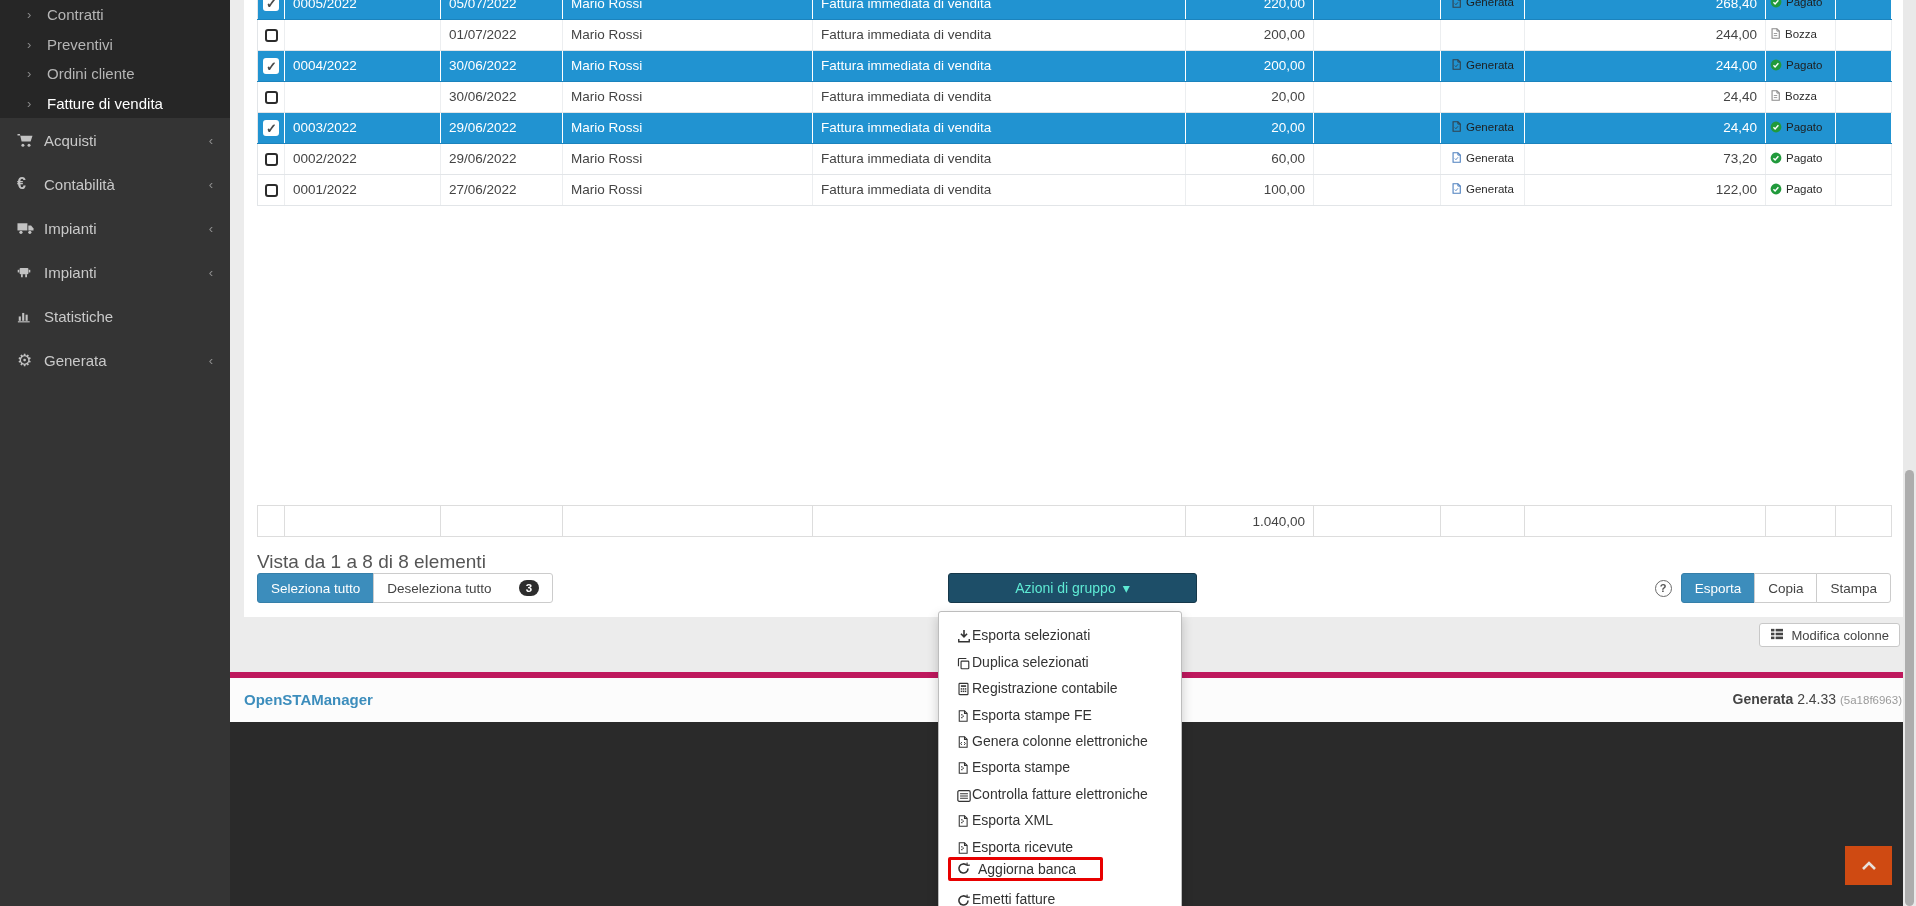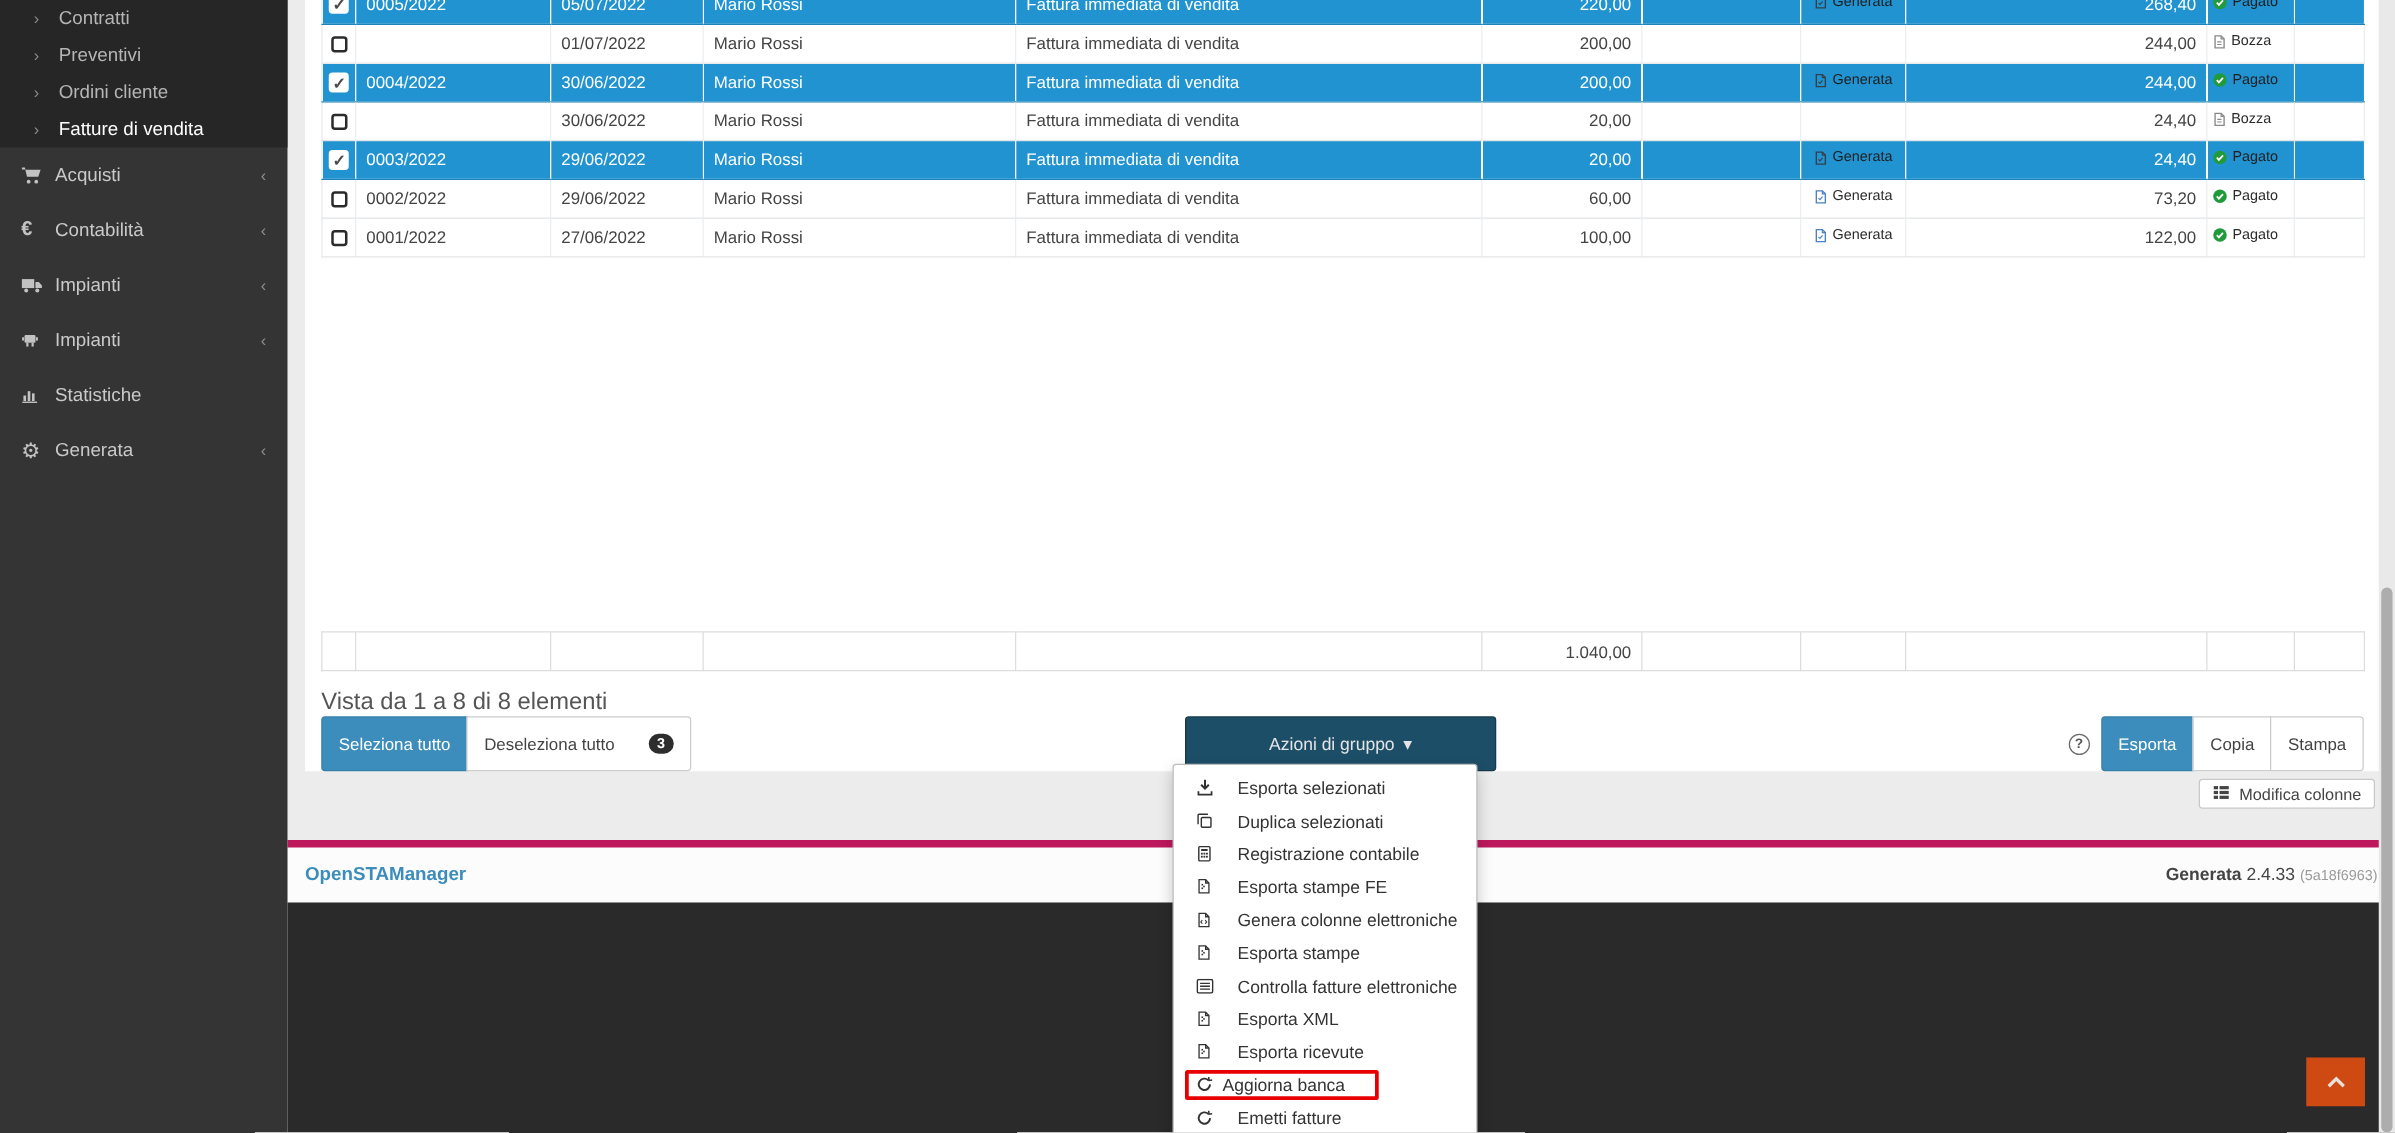--- a/index.html
+++ b/index.html
@@ -39,48 +39,48 @@
   tr.selected .ic-file-blue { color:#31414c; }
   .ic-file-gray { color:#8a8a8a; display:inline-flex; }
   .fe-cell { text-align:center; }
   .dot-check { width:12px; height:12px; flex:none; display:inline-flex; }
   
   .totals-wrap { position:absolute; left:13px; top:505px; }
   table.grid.totals td { height:31px; border:1px solid #dddddd; color:#444; }
   .table-info { position:absolute; left:13px; top:551px; font-size:19px; color:#555; }
   
   .controls { position:absolute; left:13px; right:13px; top:573px; height:33px; }
-  .btn { display:inline-flex; align-items:center; justify-content:center; height:44px; padding:4px 13px;
+  .btn { display:inline-flex; align-items:center; justify-content:center; height:20px; padding:14px 13px;
          font-size:13.5px; border:1px solid #cccccc; background:#fff; color:#444; cursor:pointer; }
   .btn-group { display:inline-flex; }
   .btn-group .btn + .btn { margin-left:-1px;gap:20px; }
   .btn-group .btn:first-child { border-radius:3px 0 0 3px; }
   .btn-group .btn:last-child { border-radius:0 3px 3px 0; }
   .btn-blue { background:#3c8dbc; border-color:#367fa9; color:#fff; }
   .count-badge { background:#2d2d2d; color:#fff; font-size:11.5px; font-weight:bold; border-radius:10px; padding:2px 7px; margin-left:7px; }
   .group-left { position:absolute; left:0; top:0; }
-  .btn-navy { position:absolute; left:691px; top:0; width:249px; background:#1d4e68; border:1px solid #16384a; color:#e5e5e5; border-radius:3px; font-size:14px; gap:7px; }
+  .btn-navy { position:absolute; left:691px; top:0; width:249px; background:#1d4e68; border:1px solid #16384a; color:#5eead4; border-radius:3px; font-size:14px; gap:7px; }
   .group-right { position:absolute; right:0; top:0; display:flex; align-items:center; gap:9px; }
   .help-circle { width:17px; height:17px; border:1.5px solid #6a6a6a; border-radius:50%; color:#555;
                  font-size:11px; font-weight:bold; display:flex; align-items:center; justify-content:center; cursor:pointer; }
   
   .edit-columns { position:absolute; top:623px; right:16px; height:24px; display:inline-flex; align-items:center; gap:7px;
                   background:#fff; border:1px solid #c8c8c8; border-radius:3px; padding:0 10px; font-size:13px; color:#444; cursor:pointer; }
   
   .footer { position:absolute; left:230px; right:0; top:672px; height:50px; background:#fcfcfc; border-top:6px solid #be185d; }
   .brand { position:absolute; left:14px; top:13px; color:#3c8dbc; font-weight:bold; font-size:15px; text-decoration:none; }
   .version { position:absolute; right:14px; top:13px; font-size:14px; color:#444; }
   .version .v-label { font-weight:bold; }
   .version .v-build { font-size:11.5px; color:#9a9a9a; }
   
   .dark-bottom { position:absolute; left:230px; top:722px; right:0; bottom:0; background:#2a2a2a; }
   
   .dropdown-menu { position:absolute; left:938px; top:611px; width:244px; background:#fff; border:1px solid #bdbdbd;
                    border-radius:3px; box-shadow:0 5px 12px rgba(0,0,0,.2); padding:5px 0; z-index:30; }
-  .menu-item { height:26.4px; display:flex; align-items:center; gap:18px; padding:0 8px 0 18px; font-size:14px; color:#333; cursor:pointer; }
+  .menu-item { height:26.4px; display:flex; align-items:flex-end; gap:0; padding:0 8px 0 18px; font-size:14px; color:#333; cursor:pointer; }
   .menu-item .mi-icon { width:15px; display:flex; color:#333; flex:none; }
   .menu-item .redbox { display:inline-flex; align-items:center; gap:6px; border:3px solid #e80000; border-radius:2px;
                        padding:1px 24px 1px 6px; margin-left:-9px; }
   
   .scroll-top { position:absolute; left:1845px; top:846px; width:47px; height:39px; background:#cf4a12; z-index:25;
                 display:flex; align-items:center; justify-content:center; cursor:pointer; }
   .scrollbar { position:absolute; right:0; top:0; width:13px; height:906px; background:#e9e9e9; z-index:40; }
   .scrollbar .thumb { position:absolute; left:2px; right:2px; top:470px; height:436px; background:#adadad; border-radius:6px; }
 </style>
 </head>

